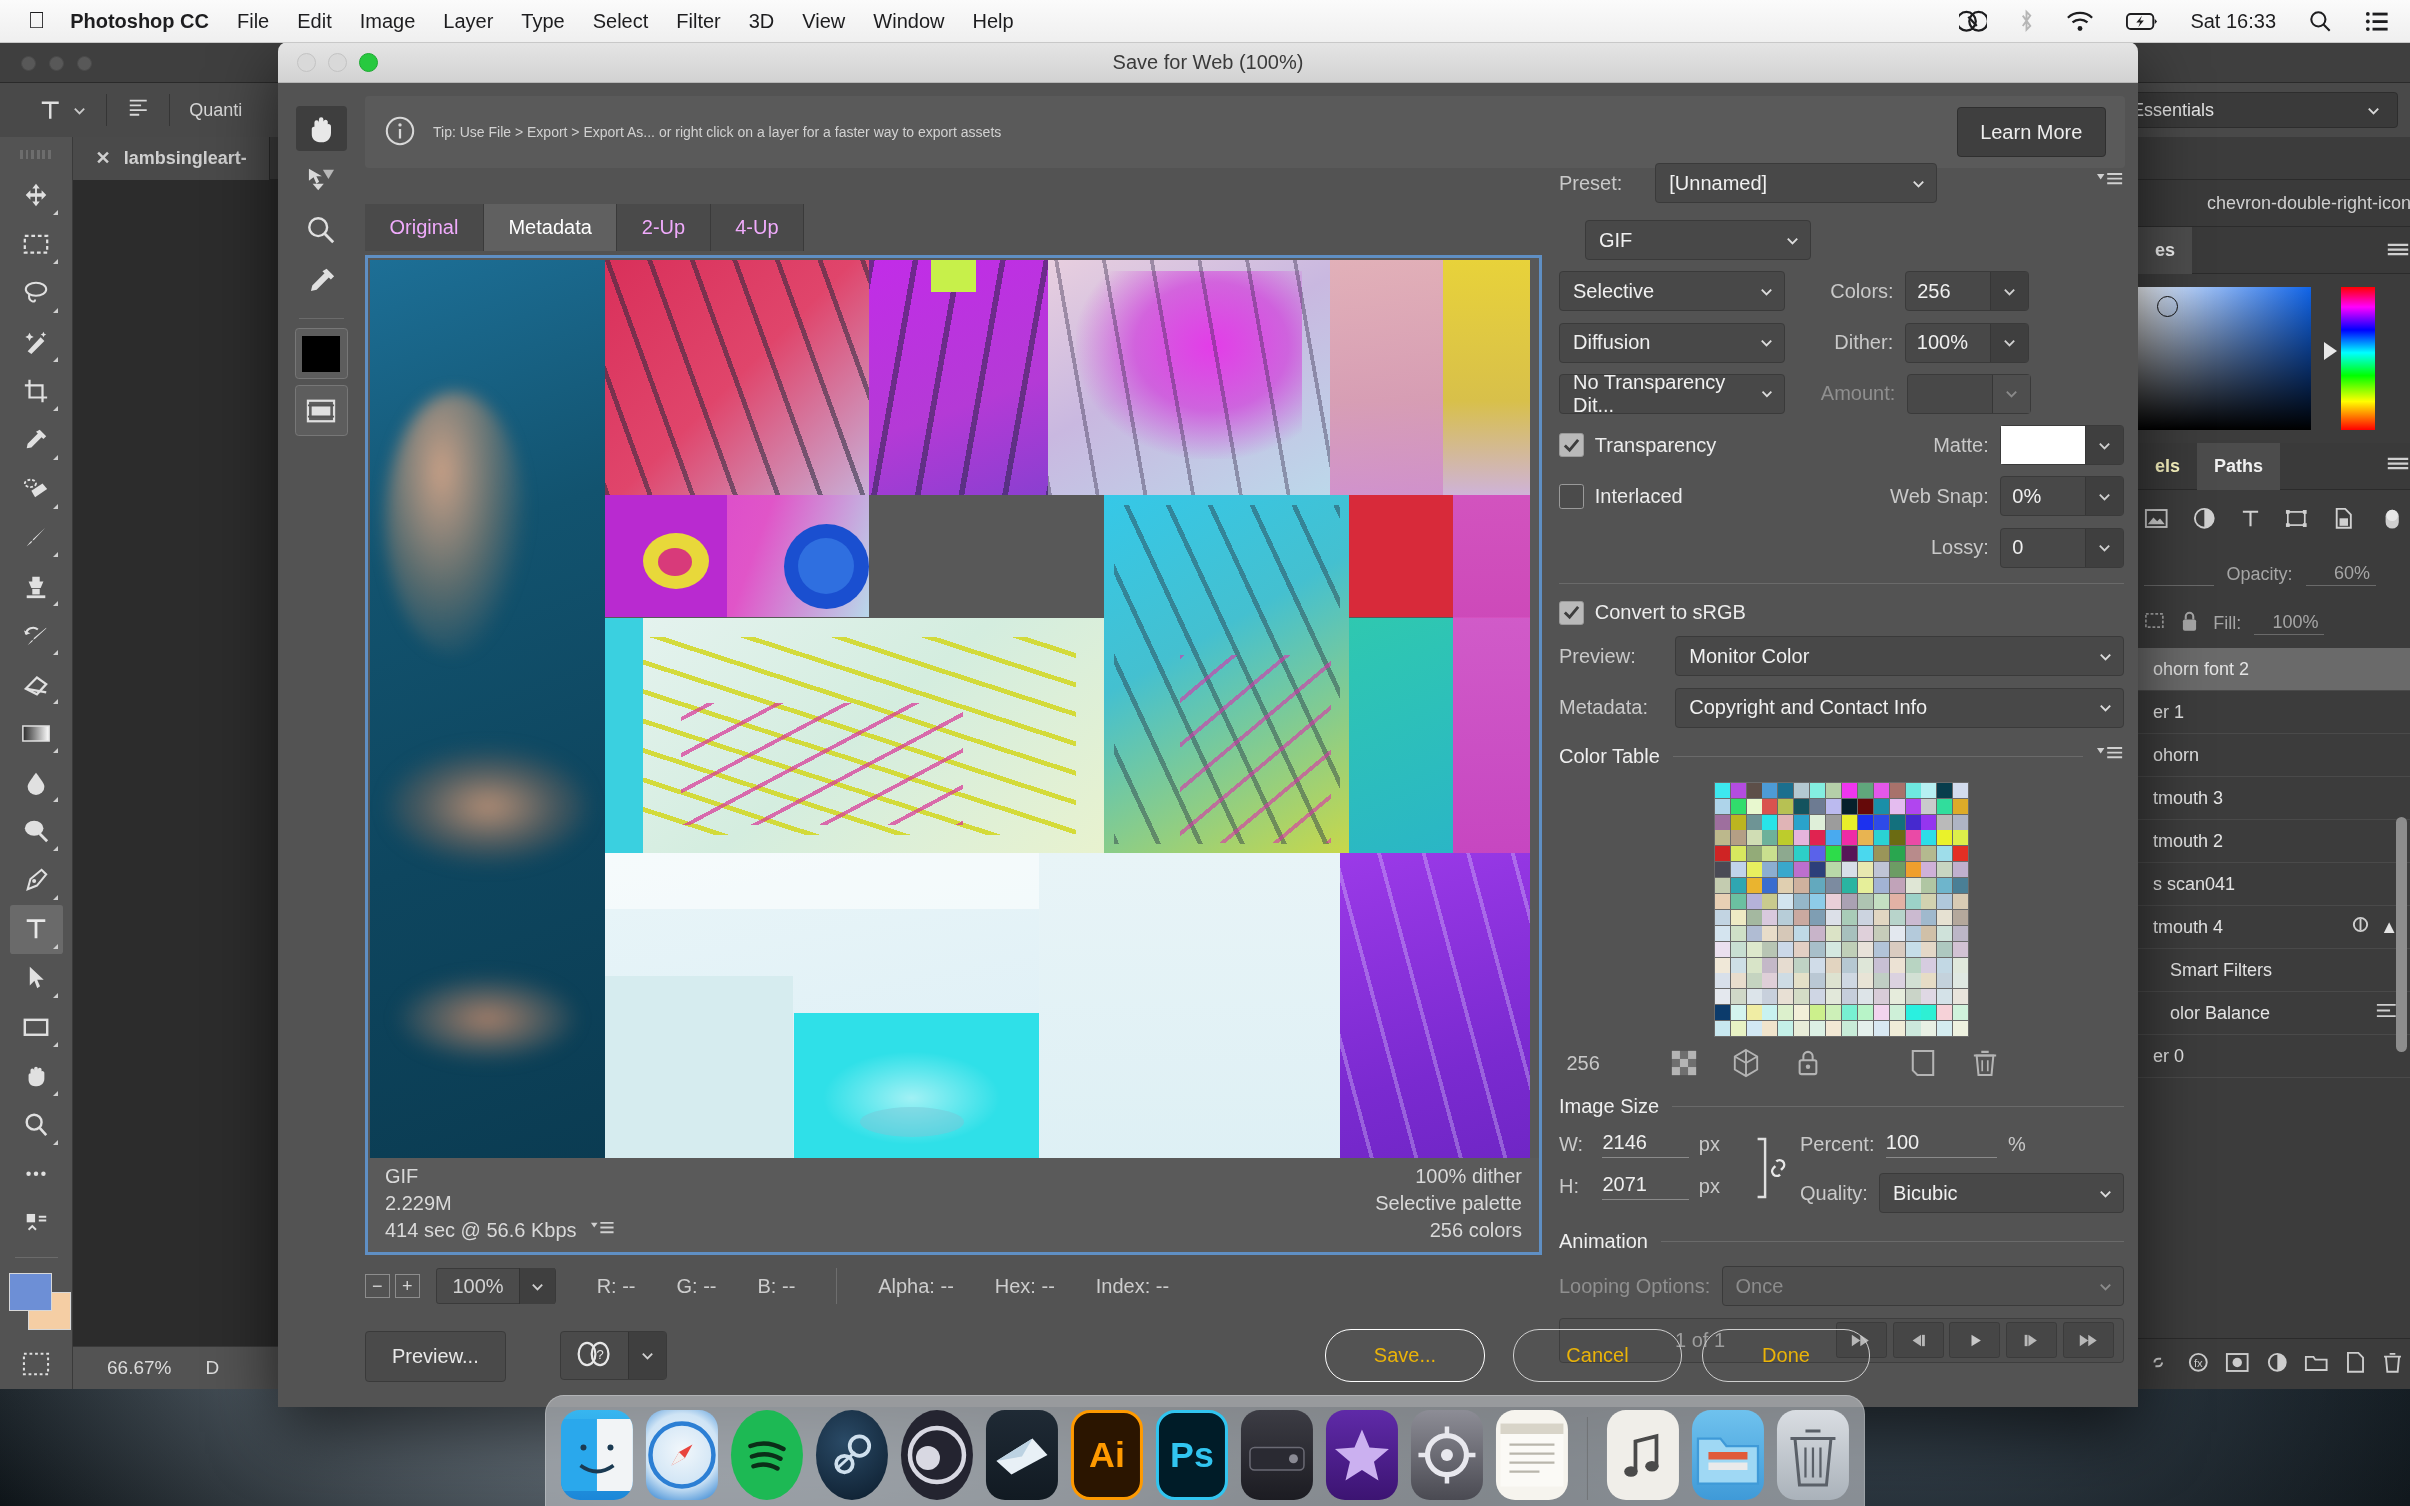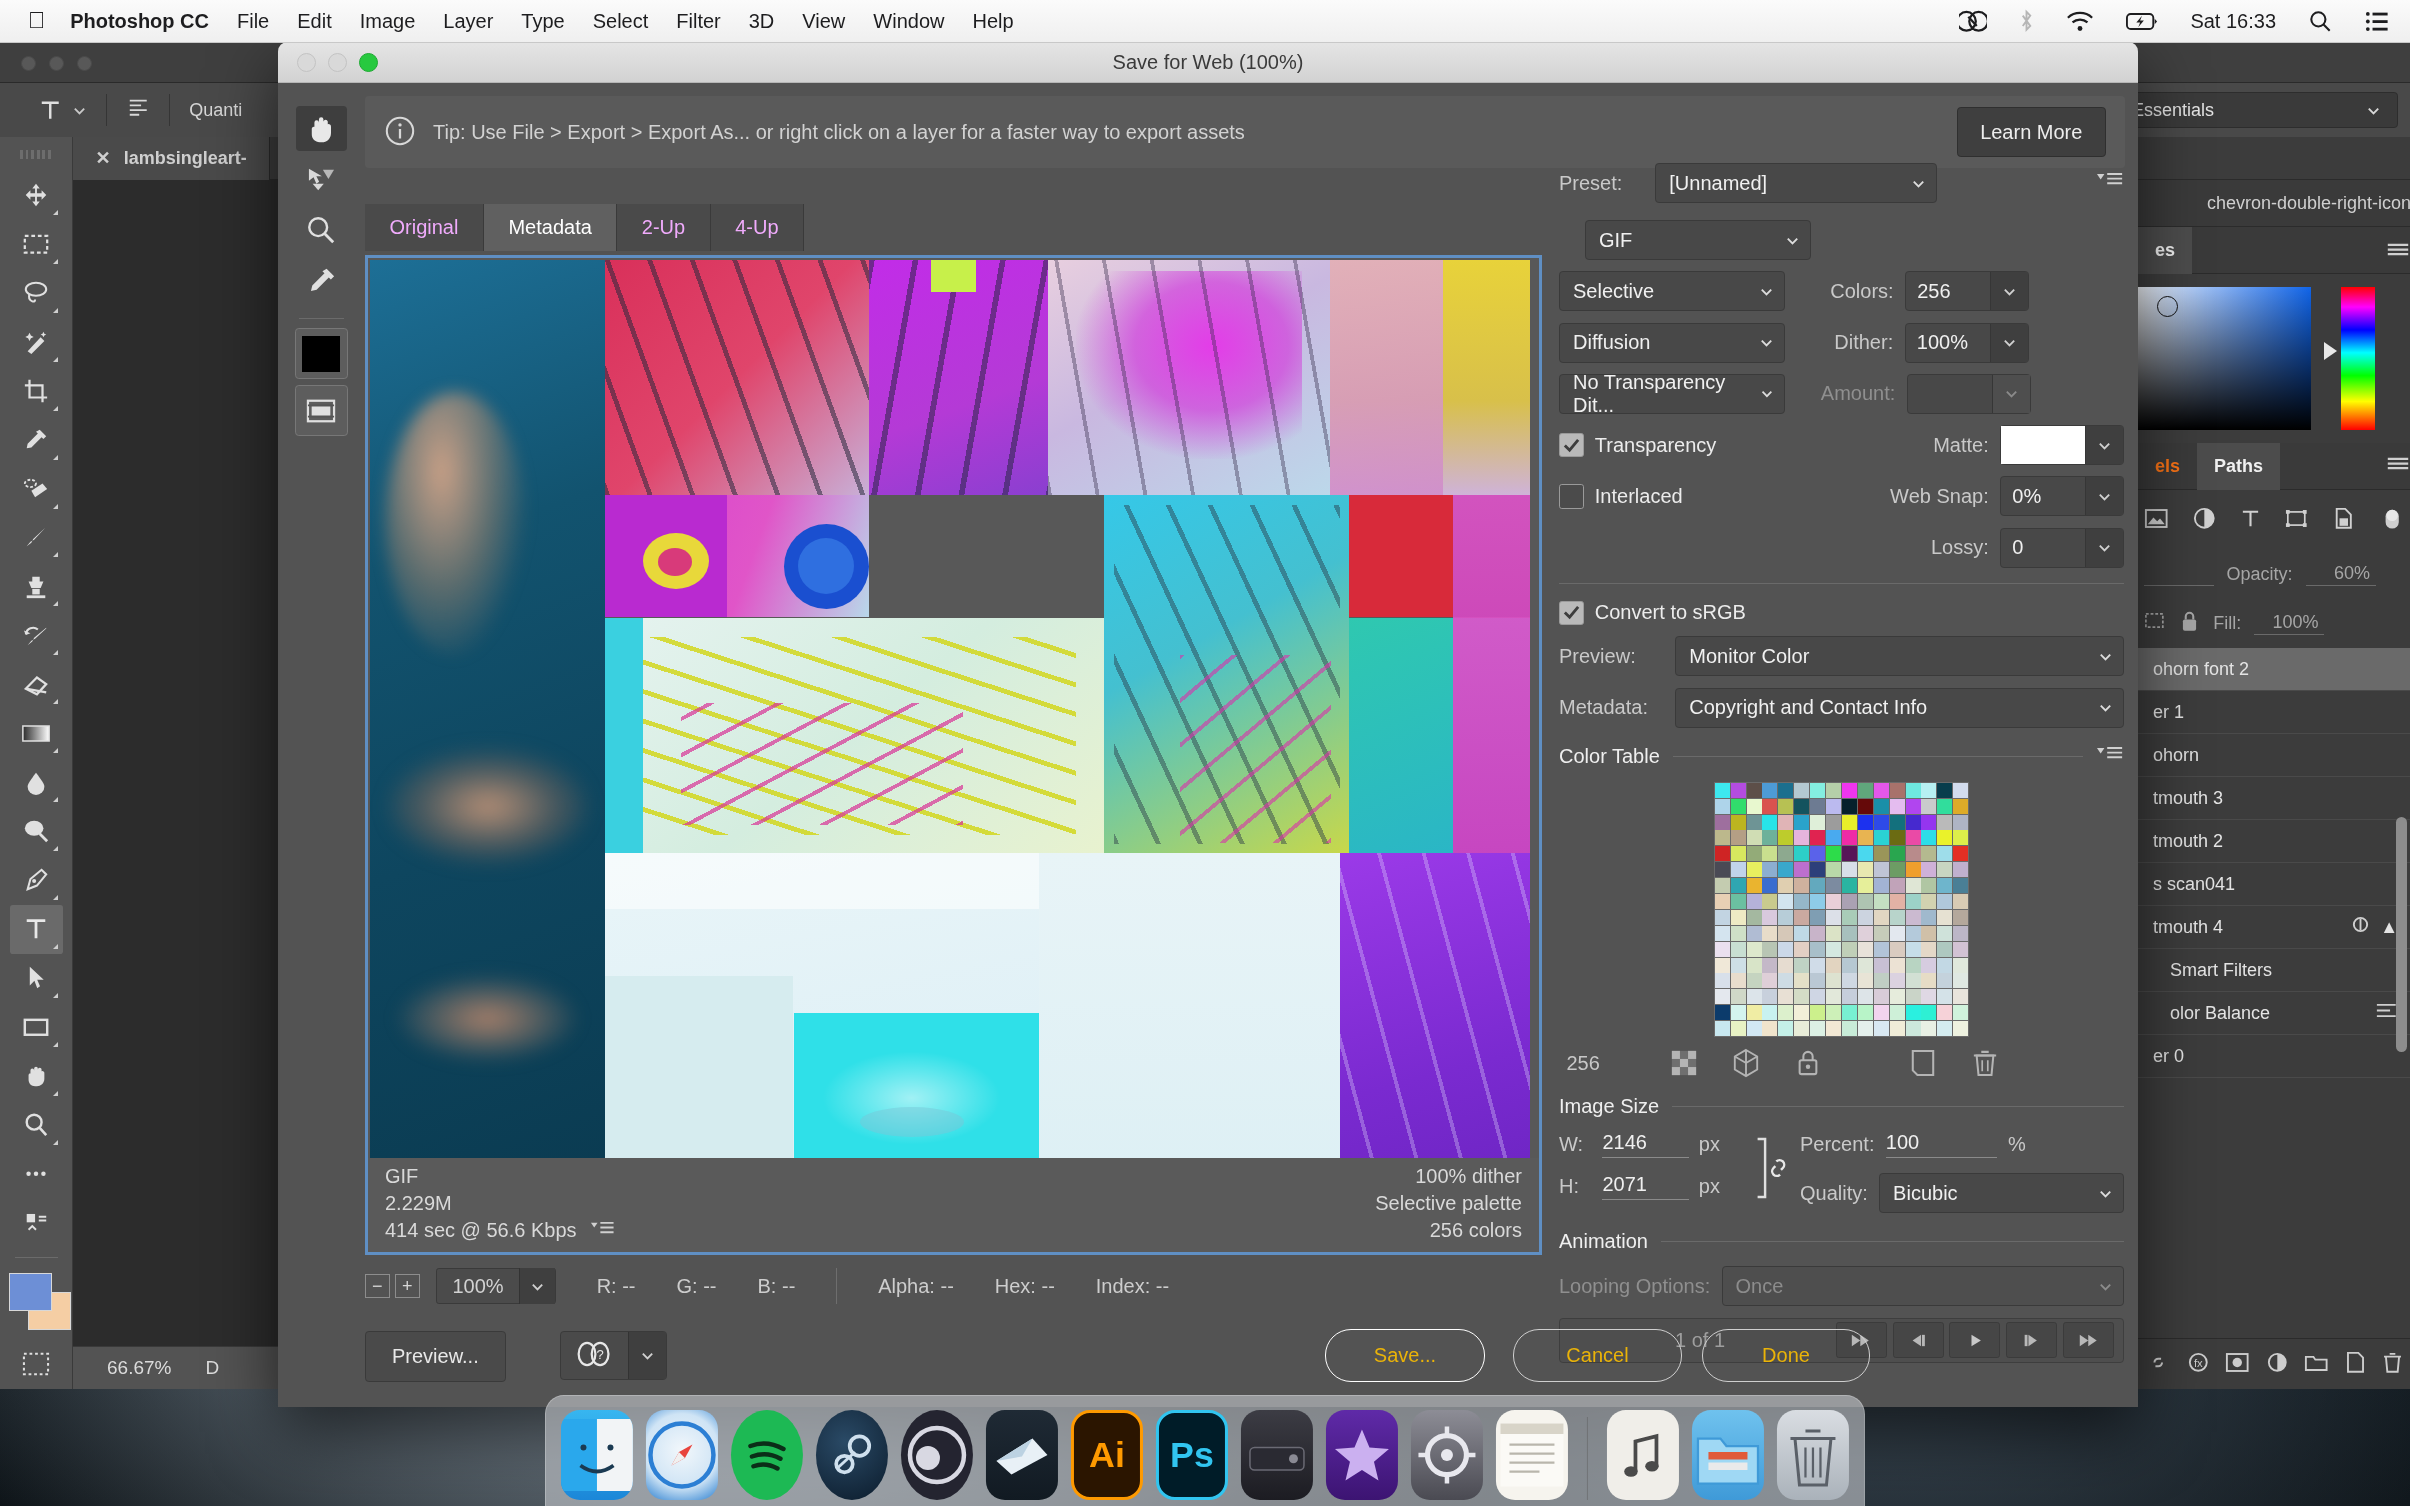--- a/index.html
+++ b/index.html
@@ -84,21 +84,21 @@
   
   #ps-canvas { position:absolute; left:73px; top:137px; width:2337px; height:1205px; background:#2c2c2c; }
   #ps-statusbar {
     position:absolute; left:73px; top:1303px; width:2337px; height:43px;
     background:#535353; border-top:0.9px solid #3a3a3a; color:#dcdcdc;
     font-size:19px; display:flex; align-items:center; gap:34px; padding-left:34px;
   }
   
   #ps-right { position:absolute; right:0; top:137px; width:273px; height:1209px; background:#3c3c3c; }
   .panel-tabs { display:flex; align-items:center; background:#3a3a3a; height:47px; border-bottom:0.9px solid #2b2b2b; }
-  .panel-tabs .ptab { padding:0 17px; height:47px; display:flex; align-items:center; color:#f97316; font-size:18px; font-weight:bold; }
+  .panel-tabs .ptab { padding:0 17px; height:47px; display:flex; align-items:center; color:#fef9c3; font-size:18px; font-weight:bold; }
   .panel-tabs .ptab.act { background:#4c4c4c; color:#efefef; }
   .panel-menu { margin-left:auto; }
   #color-picker-area { height:169px; padding:13px 0 13px 0; display:flex; align-items:center; }
   #cp-field { width:179px; height:143px; margin-left:-5.6px;
     background: linear-gradient(180deg, rgba(0,0,0,0) 0%, #000 100%),
                 linear-gradient(90deg, #ffffff 0%, #1064e8 100%); position:relative; }
   #cp-dot { position:absolute; left:24.5px; top:9.4px; width:21px;height:21px;border:1.9px solid #111;border-radius:50%;}
   #cp-bar { width:34px;height:143px;margin-left:30px;position:relative;
     background: linear-gradient(180deg,#ff0000 0%,#ff00ff 14%,#0000ff 30%,#00ffff 46%,#00ff00 62%,#ffff00 80%,#ff0000 100%); }
   #cp-arrow { position:absolute; left:-17px; top:55px; width:0;height:0;
@@ -126,21 +126,21 @@
   }
   #sfw-title .dots { display:flex; gap:12.2px; padding-left:19px; }
   #sfw-title .dot { width:19px; height:19px; border-radius:50%; }
   #sfw-title .dot.r { background:#d9d9d9; border:0.9px solid #c3c3c3; }
   #sfw-title .dot.y { background:#d9d9d9; border:0.9px solid #c3c3c3; }
   #sfw-title .dot.g { background:#27c93f; border:0.9px solid #1eaa32; }
   #sfw-title .tt { position:absolute; left:0; right:0; text-align:center; font-size:20px; color:#3a3a3a; }
   
   #tipbar { height:72px; margin:13px 13px 0 87px; background:#5a5a5a; border-radius:3.8px;
     display:flex; align-items:center; padding:0 19px; gap:17px; }
-  #tipbar .tiptext { color:#d2d2d2; font-size:20px; }
+  #tipbar .tiptext { color:#d2d2d2; font-size:14px; }
   #learn-more { margin-left:auto; background:#3f3f3f; border:0.9px solid #2f2f2f; border-radius:3.8px;
     color:#ededed; font-size:20px; padding:12.2px 22.6px; }
   
   #sfw-tools { position:absolute; left:9.4px; top:55px; width:68px; display:flex; flex-direction:column;
     align-items:center; gap:5.6px; padding-top:9.4px; }
   .sfwtool { width:51px; height:45px; display:flex; align-items:center; justify-content:center; border-radius:3.8px; }
   .sfwtool.sel { background:#3e3e3e; }
   #sfw-tools .tdiv { width:45px; height:0.9px; background:#6b6b6b; margin:9.4px 0 3.8px; }
   .sfwbox { width:53px;height:51px; background:#5d5d5d;border:0.9px solid #777; border-radius:3.8px;
     display:flex;align-items:center;justify-content:center; }

